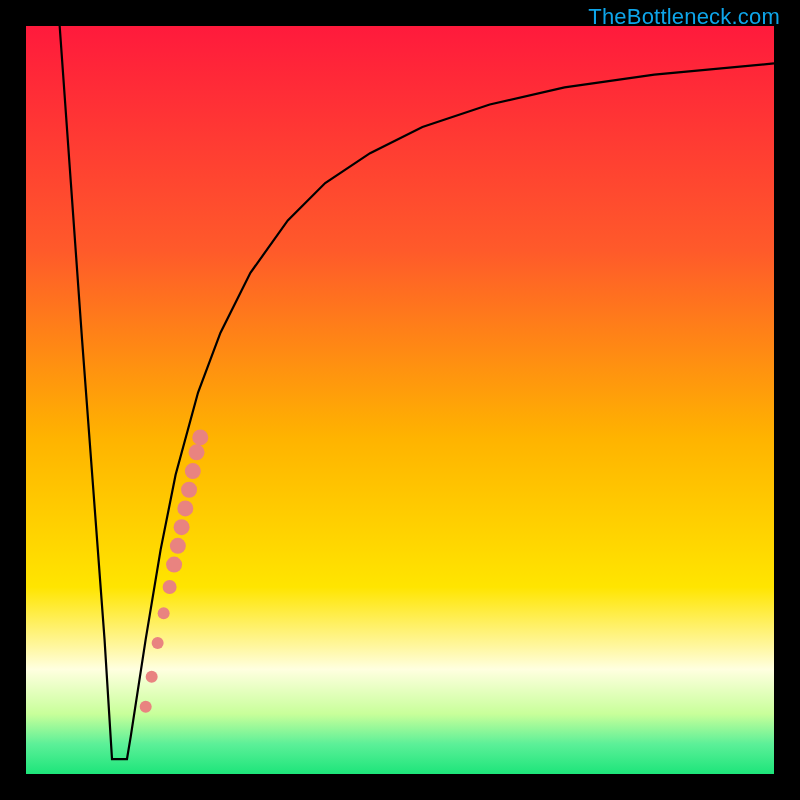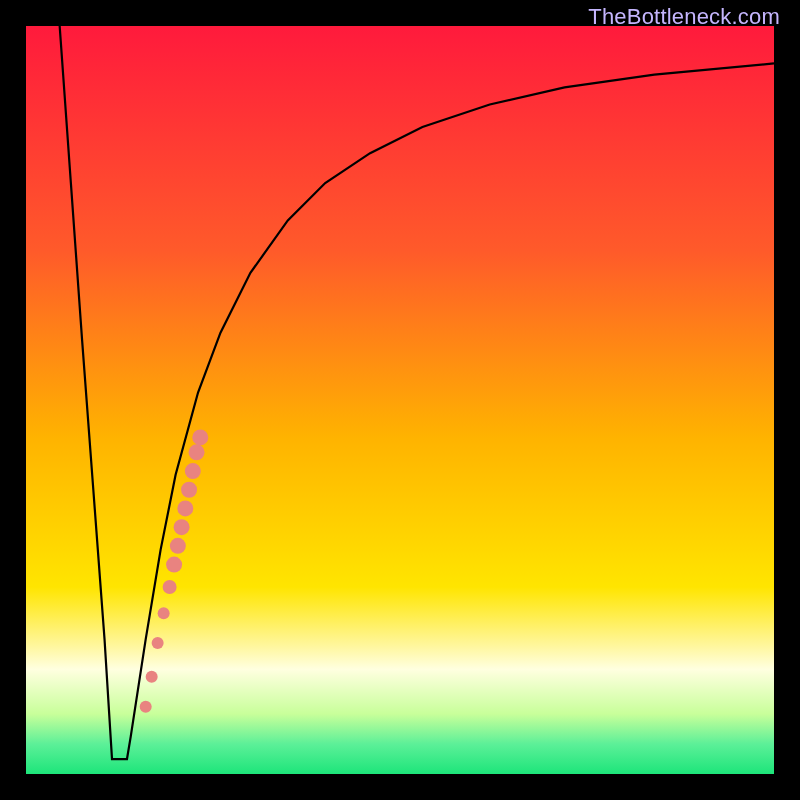--- a/index.html
+++ b/index.html
@@ -22,21 +22,21 @@
     left: 26px; top: 26px;
     width: 748px; height: 748px;
     overflow: hidden;
   }
   .watermark {
     position: absolute;
     top: 4px;
     right: 20px;
     font-size: 22px;
     font-weight: 500;
-    color: #c4b5fd;
+    color: #0ea5e9;
     letter-spacing: 0.2px;
     z-index: 5;
   }
   svg { display: block; }
 </style>
 </head>
 <body>
 
 <div class="frame">
   <div class="watermark">TheBottleneck.com</div>

